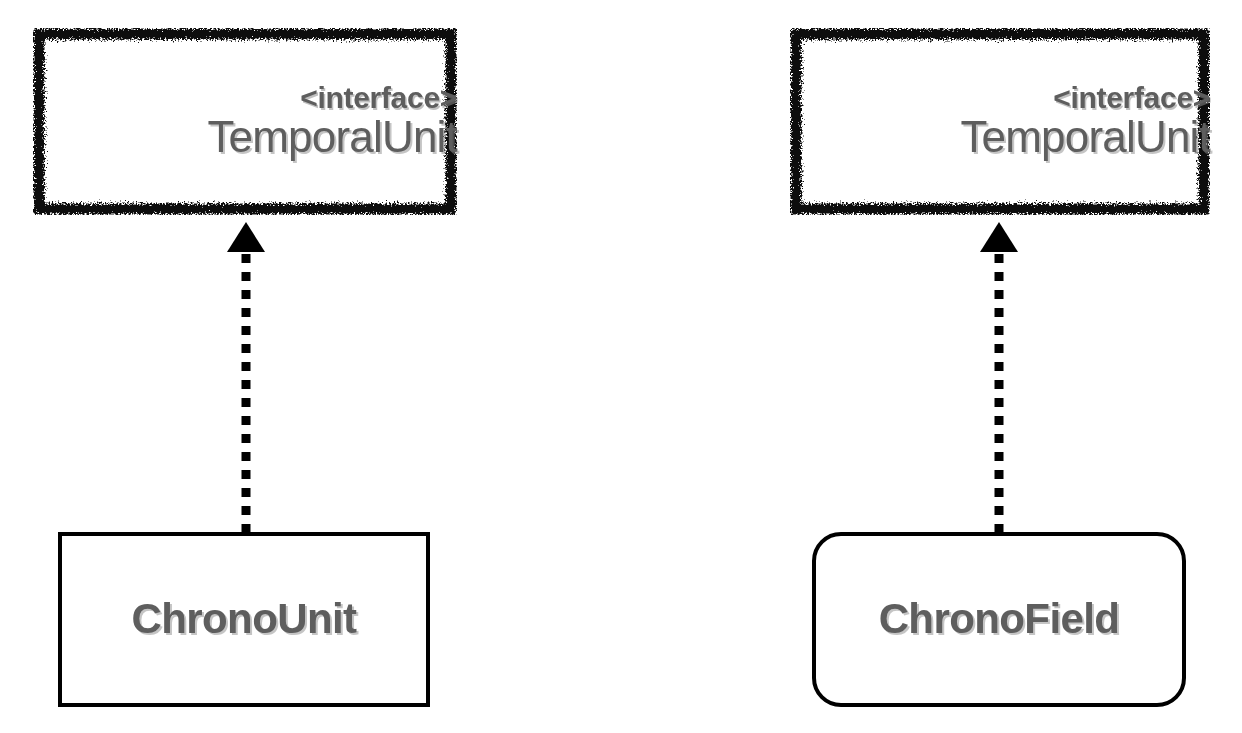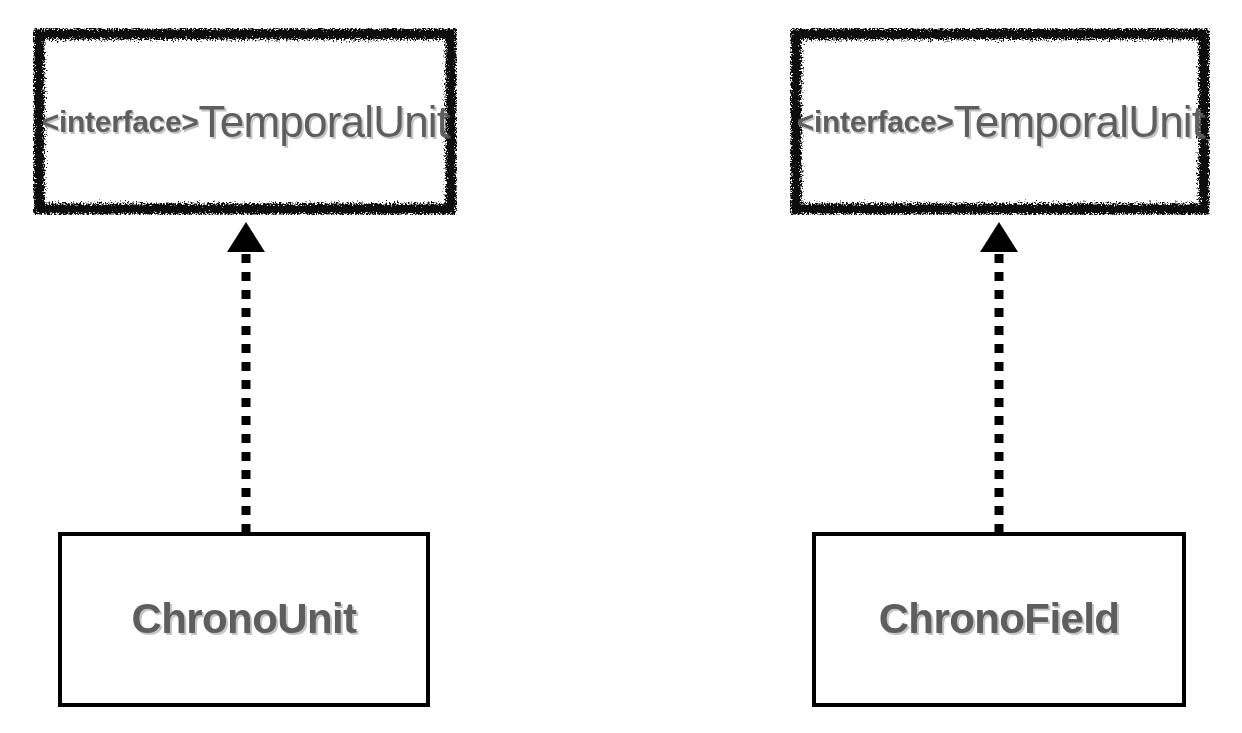--- a/index.html
+++ b/index.html
@@ -36,21 +36,22 @@
   }
   .iface-sketch {
     position: absolute;
     inset: 0;
     pointer-events: none;
   }
   .iface-body {
     position: absolute;
     inset: 0;
     display: flex;
-    align-items: center;
+    flex-direction: column;
+    align-items: flex-end;
     justify-content: center;
     background: transparent;
   }
 
   
   .class-box {
     border: 4px solid #000000;
     background: #ffffff;
   }
 
@@ -141,17 +142,17 @@
     <div class="iface-body">
       <div class="stereotype">&lt;interface&gt;</div>
       <div class="node-title">TemporalUnit</div>
     </div>
   </div>
 
   <div class="node class-box" style="left:58px; top:532px; width:372px; height:175px;">
     <div class="class-title">ChronoUnit</div>
   </div>
 
-  <div class="node class-box" style="left:812px; top:532px; width:374px; height:175px;">
+  <div class="node class-box" style="left:812px; top:532px; width:374px; height:175px;border-radius:29px;">
     <div class="class-title">ChronoField</div>
   </div>
 
 </div>
 
 </body></html>

